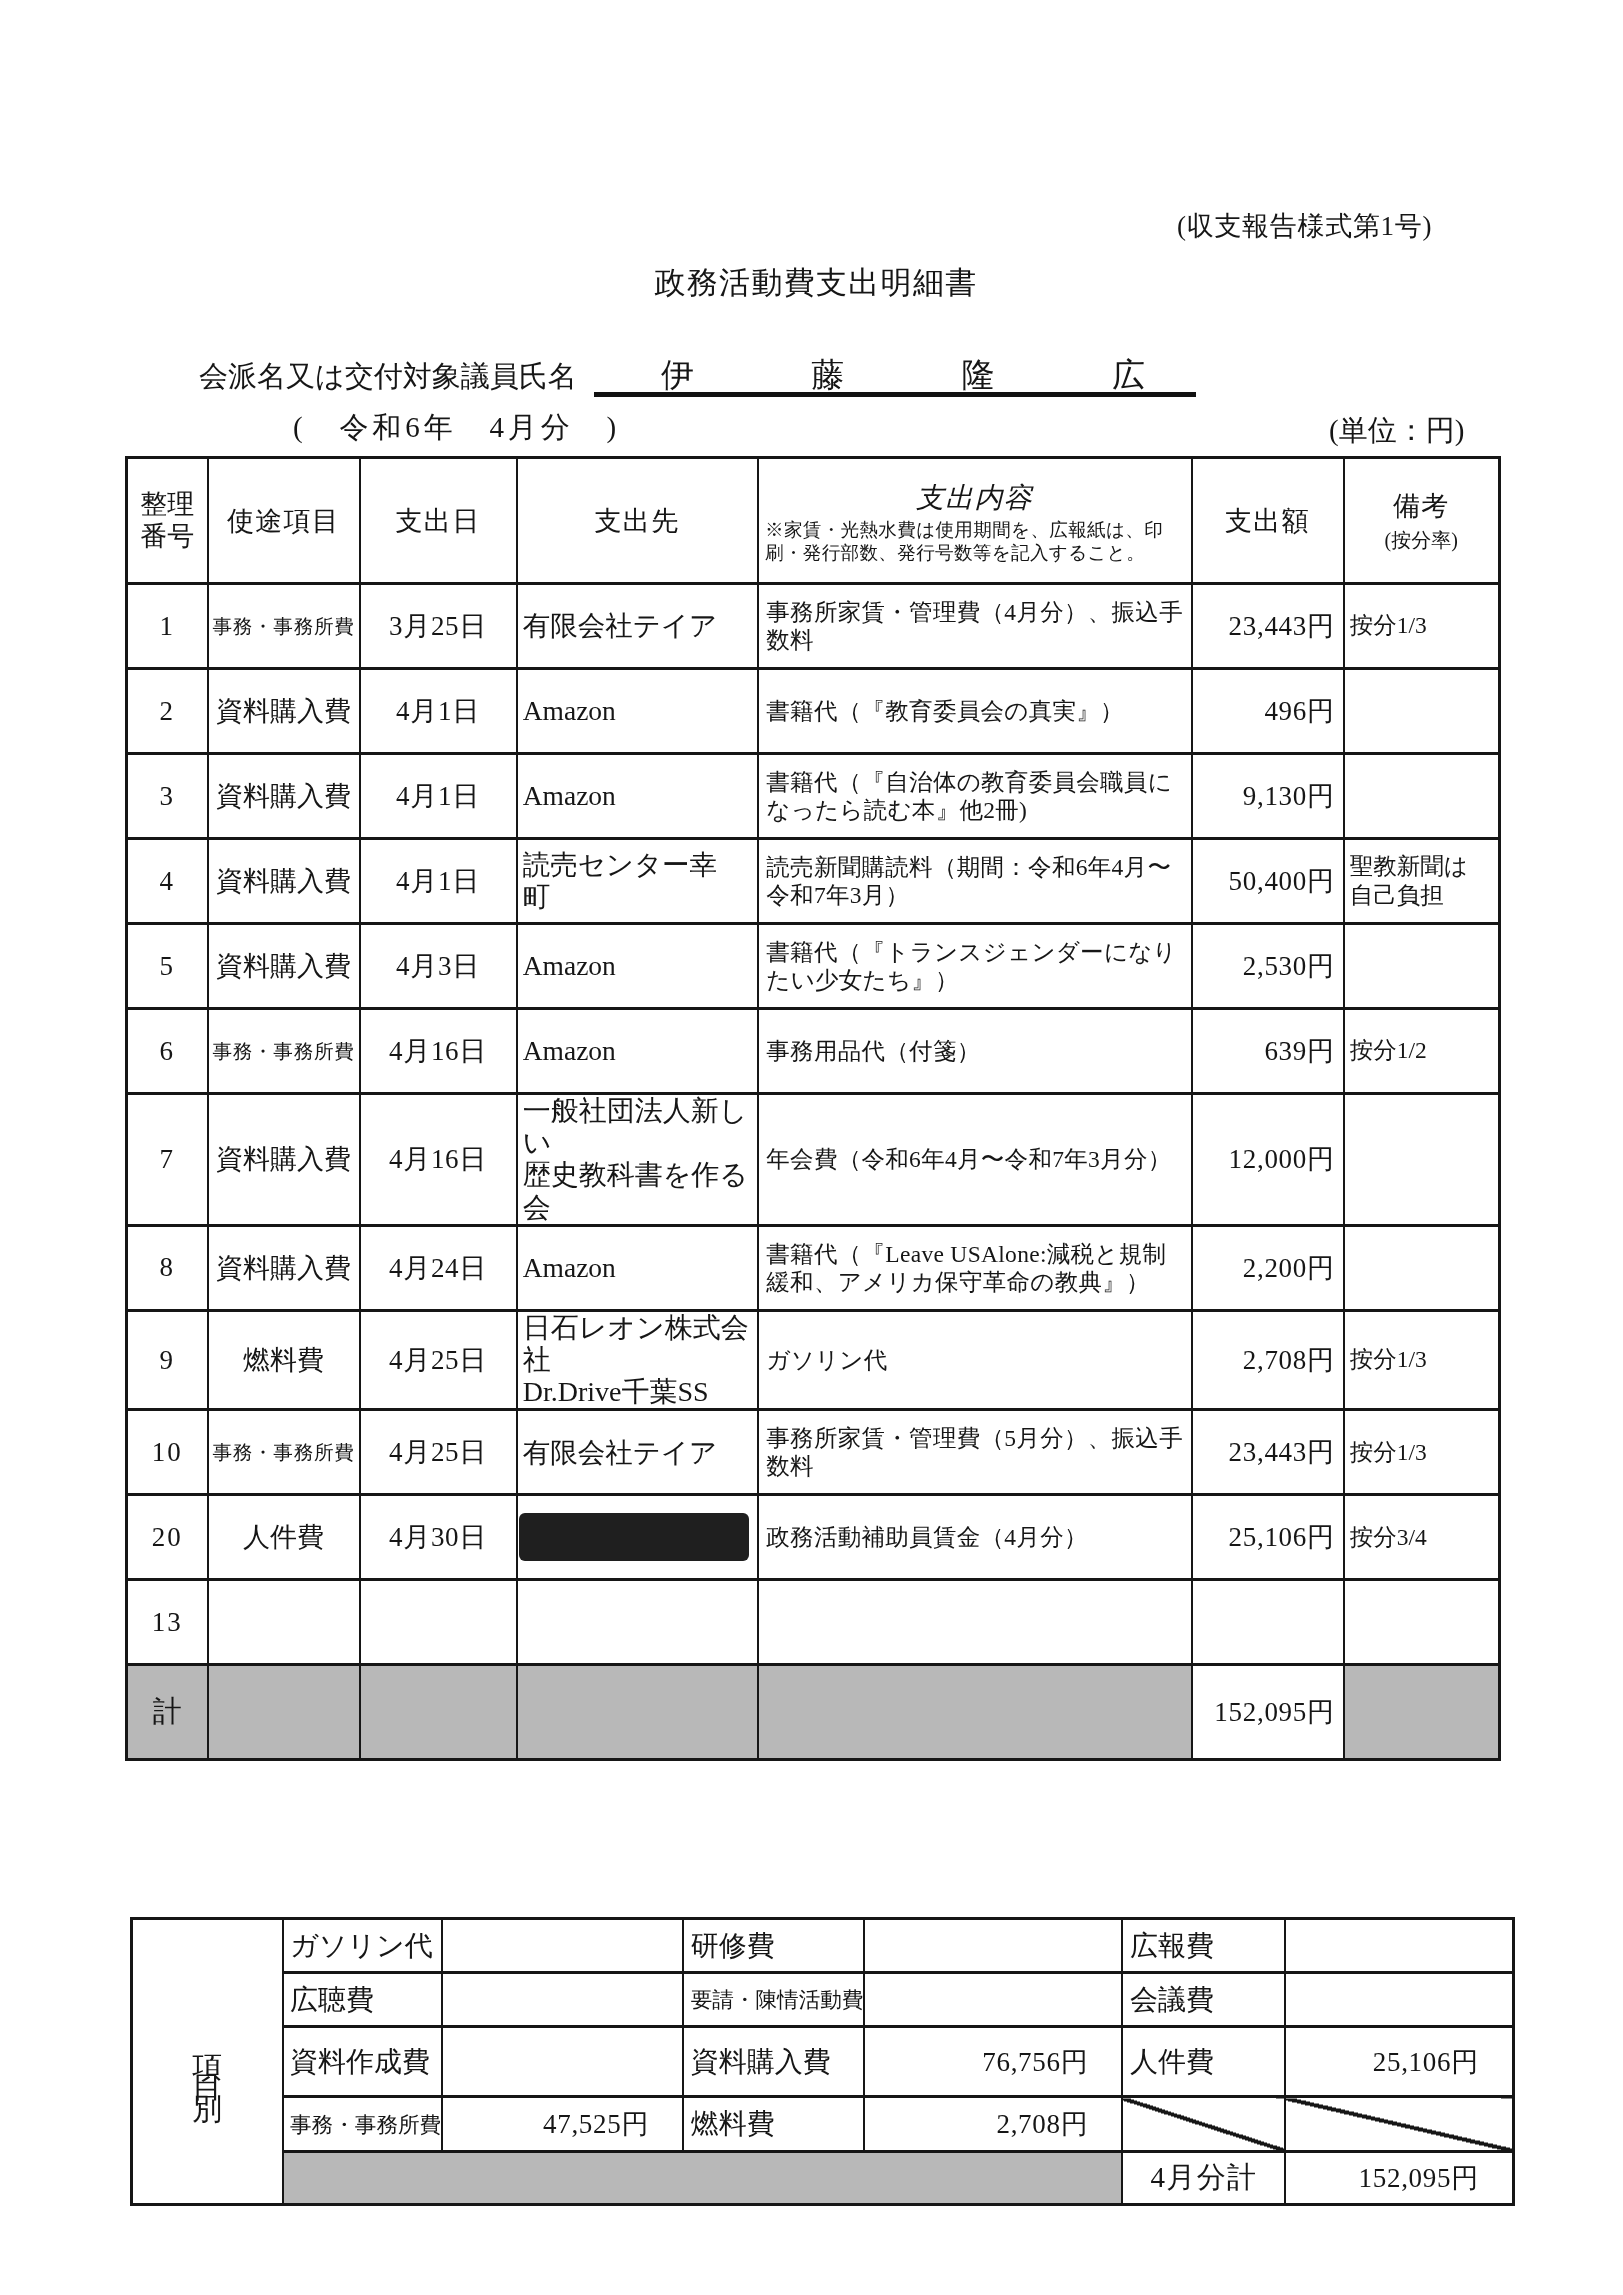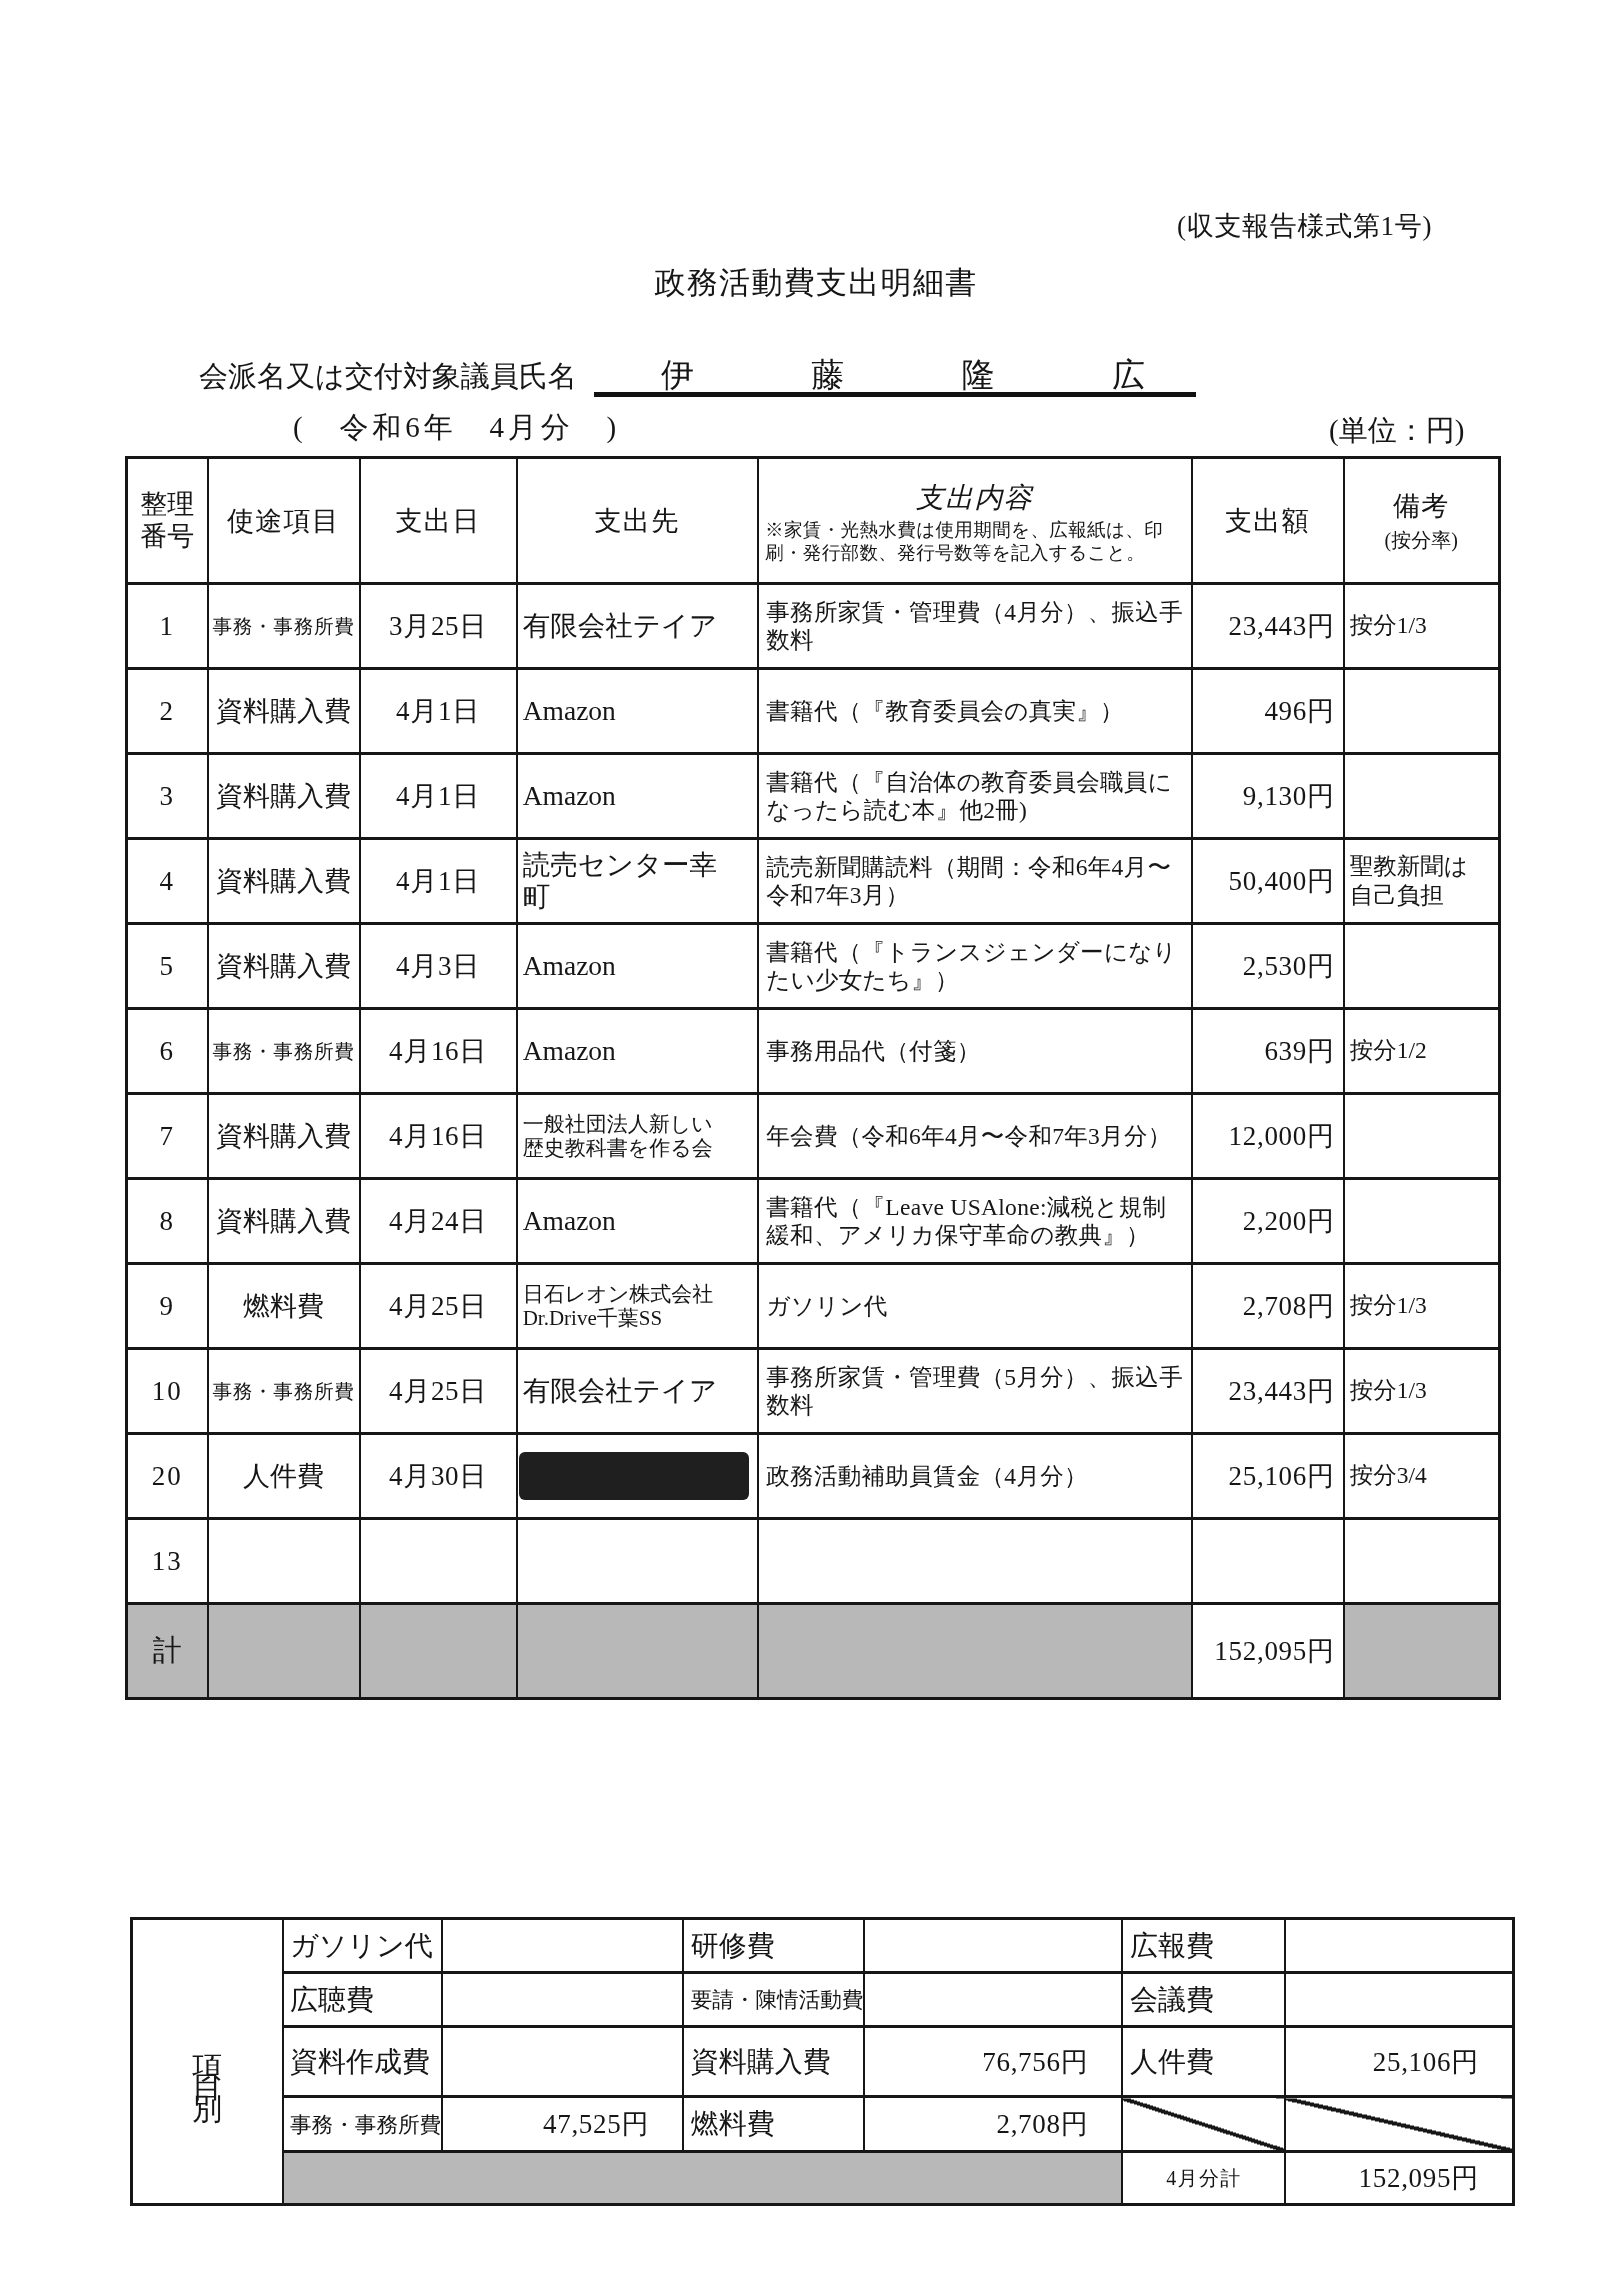--- a/index.html
+++ b/index.html
@@ -34,41 +34,41 @@
   .h-content .t{font-size:28px;text-align:center;letter-spacing:1.3px;margin-top:6px;font-style:italic;}
   .h-content .n{font-size:18.6px;text-align:left;line-height:1.25;padding:1.3px 5.2px 3.9px 6.5px;letter-spacing:0.3px;}
   .h-note .t{font-size:27px;text-align:center;letter-spacing:1.3px;}
   .h-note .s{font-size:20px;text-align:center;margin-top:3px;}
 
   .c-no{text-align:center;font-size:27px;letter-spacing:2px;}
   .c-cat{text-align:center;font-size:27px;}
   .c-cat.sm{font-size:19.6px;letter-spacing:0.7px;}
   .c-date{text-align:center;font-size:27px;letter-spacing:0.7px;}
   .c-payee{text-align:left;font-size:27.5px;padding:0 2.6px 0 5.2px;line-height:1.15;white-space:pre-line;}
-  .c-payee.sm{font-size:21px;}
+  .c-payee.sm{font-size:28px;}
   .c-payee.nopad{padding:0;vertical-align:middle;}
   .c-content{text-align:left;font-size:23.5px;line-height:1.2;padding:0 5.2px 0 7.8px;letter-spacing:0.3px;}
   .c-amount{text-align:right;font-size:27px;padding-right:7.8px;letter-spacing:0.7px;}
   .c-note{text-align:left;font-size:23.5px;padding-left:5.2px;line-height:1.25;white-space:pre-line;}
   .redaction{width:230px;height:48px;background:#1f1f1f;border-radius:5.9px;margin-left:1.3px;}
 
   .gray{background:#b8b8b8;}
   .total-label{text-align:center;font-size:29px;}
 
   
   .summary tr:nth-child(1){height:54px;}
   .summary tr:nth-child(2){height:54px;}
   .summary tr:nth-child(3){height:70px;}
   .summary tr:nth-child(4){height:55px;}
   .summary tr:nth-child(5){height:53px;}
   .s-label{vertical-align:middle;text-align:center;}
   .s-label .v{writing-mode:vertical-rl;font-size:30px;letter-spacing:0.65em;margin:0 auto;line-height:1;}
   .s-cat{text-align:left;font-size:28px;padding-left:6.5px;white-space:nowrap;}
   .s-cat.sm{font-size:21.6px;}
-  .s-cat.center{text-align:center;padding-left:0;font-size:20px;letter-spacing:1.3px;margin-left:36px;}
+  .s-cat.center{text-align:center;padding-left:0;font-size:29px;letter-spacing:1.3px;margin-left:36px;}
   .s-val{text-align:right;font-size:27px;padding-right:33px;letter-spacing:0.7px;}
   .slash{background-image:linear-gradient(to top right,transparent calc(50% - 2px),#161616 calc(50% - 2px),#161616 calc(50% + 2px),transparent calc(50% + 2px));}
 </style>
 </head>
 <body>
 
 <div class="abs form-label">(収支報告様式第1号)</div>
 <div class="abs doc-title">政務活動費支出明細書</div>
 <div class="abs name-label">会派名又は交付対象議員氏名</div>
 <div class="abs member-name">

